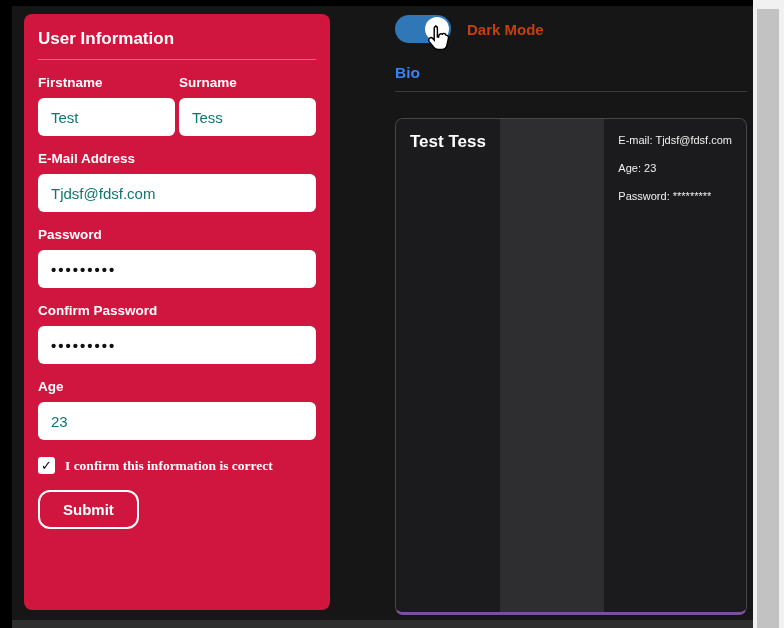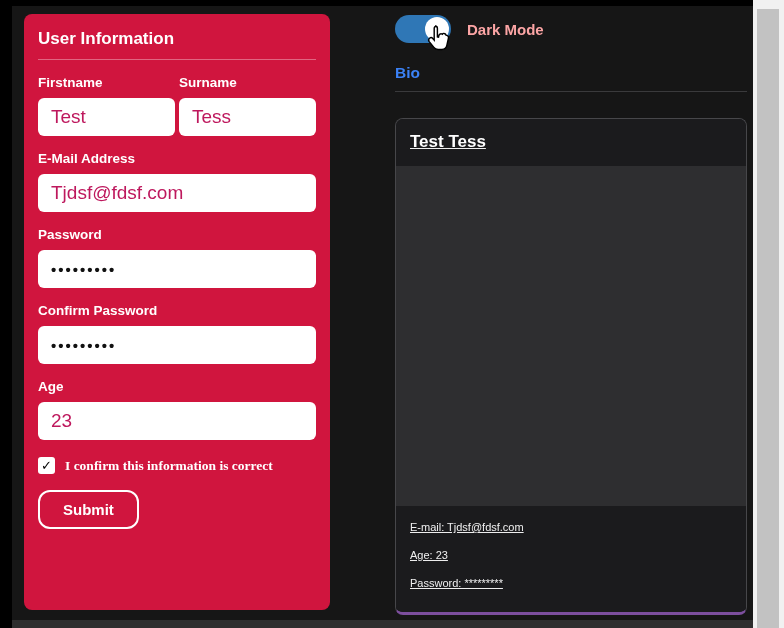--- a/index.html
+++ b/index.html
@@ -36,21 +36,21 @@
     padding: 14px;
     color: #fff;
   }
   .form-panel h2 { font-size: 17px; font-weight: 700; margin: 1px 0 10px; }
   .panel-divider { border: none; border-top: 1px solid rgba(255,255,255,0.35); margin: 0; }
   .field-row { display: flex; gap: 4px; }
   .field-group { margin-top: 15px; flex: 1; }
   .field-group label { display: block; font-size: 13.5px; font-weight: 700; margin-bottom: 8px; }
   .field-group input {
     width: 100%; height: 38px; border: none; border-radius: 6px;
-    background: #fff; color: #be185d; font-size: 19px;
+    background: #fff; color: #0f766e; font-size: 15px;
     padding: 0 13px; outline: none;
     font-family: "Liberation Sans", sans-serif;
   }
   .field-group input.masked { font-weight: 700; letter-spacing: 2px; color: #111; font-size: 15px; }
   .checkbox-row { margin-top: 17px; display: flex; align-items: center; gap: 10px; }
   .checkbox-box {
     width: 17px; height: 17px; background: #fff; border-radius: 3px;
     display: flex; align-items: center; justify-content: center;
     color: #000; font-size: 13px; font-weight: 700; cursor: pointer; flex: none;
   }
@@ -71,31 +71,30 @@
   .toggle-row { display: flex; align-items: center; gap: 16px; height: 30px; }
   .toggle {
     position: relative; width: 56px; height: 28px; border-radius: 14px;
     background: var(--toggle-blue, #2f77b6); cursor: pointer; flex: none;
   }
   .toggle-knob {
     position: absolute; top: 2px; right: 2px; width: 24px; height: 24px;
     border-radius: 50%; background: #fff;
   }
   .cursor-icon { position: absolute; left: 30px; top: 9px; width: 28px; height: 32px; pointer-events: none; }
-  .toggle-label { font-size: 15px; font-weight: 600; color: #fca5a5; }
+  .toggle-label { font-size: 15px; font-weight: 600; color: #c2410c; }
   .bio-heading { margin-top: 20px; font-size: 15.5px; font-weight: 700; color: #3b82f6; }
   .bio-divider { border: none; border-top: 1px solid #3a3a3c; margin: 9px 0 0; }
 
   .bio-card {
     margin-top: 26px; height: 497px;
     border: 1px solid #47474a; border-bottom: 3px solid var(--card-accent-purple, #7d4f9e);
     border-radius: 8px; overflow: hidden;
-    display: flex; flex-direction: column;
+    display: flex; flex-direction: row;
     background: #1b1b1d;
-    text-decoration: underline;
   }
   .bio-card-header {
     background: #1b1b1d; padding: 13px 14px 14px;
     font-size: 17px; font-weight: 700; color: #fff;
   }
   .bio-card-body { flex: 1; background: #2e2e30; }
   .bio-card-footer { background: #1b1b1d; padding: 12px 14px 10px; }
   .bio-card-footer p { font-size: 11px; color: #f0f0f0; margin-bottom: 9px; line-height: 19px; }
 </style>
 </head>

